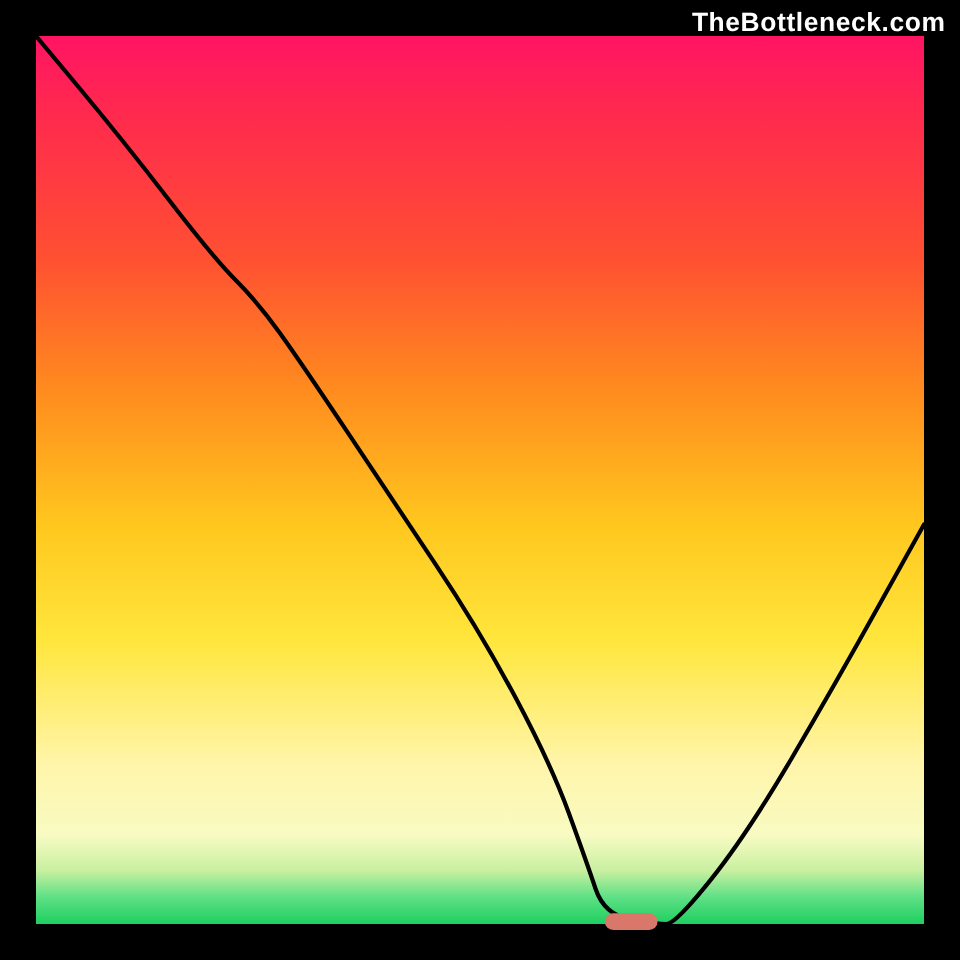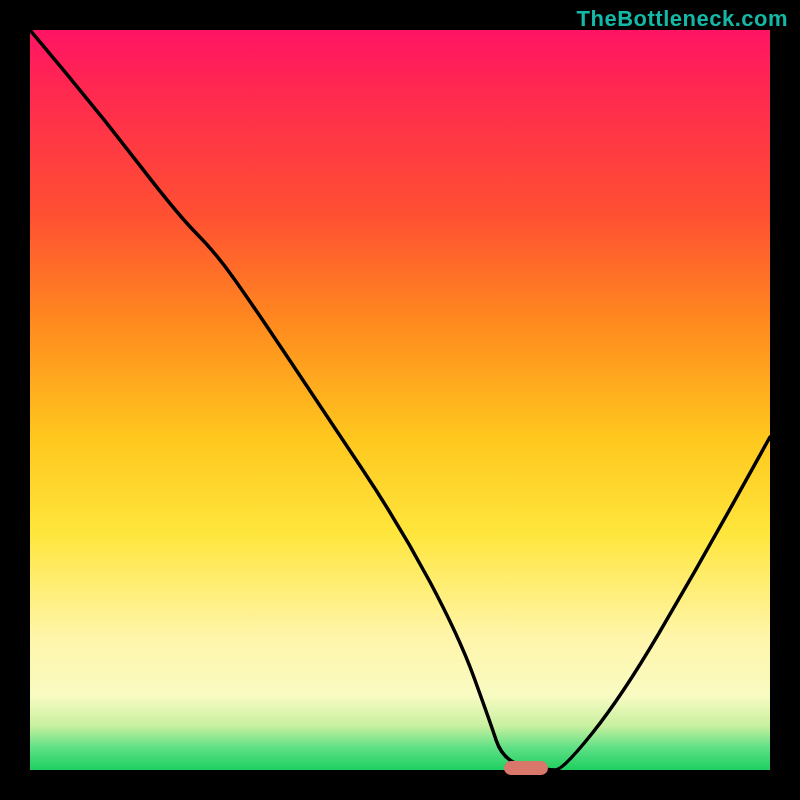--- a/index.html
+++ b/index.html
@@ -14,21 +14,21 @@
   .frame {
     position: relative;
     width: 800px;
     height: 800px;
     background: #000;
   }
   .watermark {
     position: absolute;
     top: 6px;
     right: 12px;
-    color: #14b8a6;
+    color: #ffffff;
     font-size: 22px;
     font-weight: 600;
     letter-spacing: 0.5px;
     user-select: none;
   }
   .plot {
     position: absolute;
     left: 30px;
     top: 30px;
     width: 740px;

